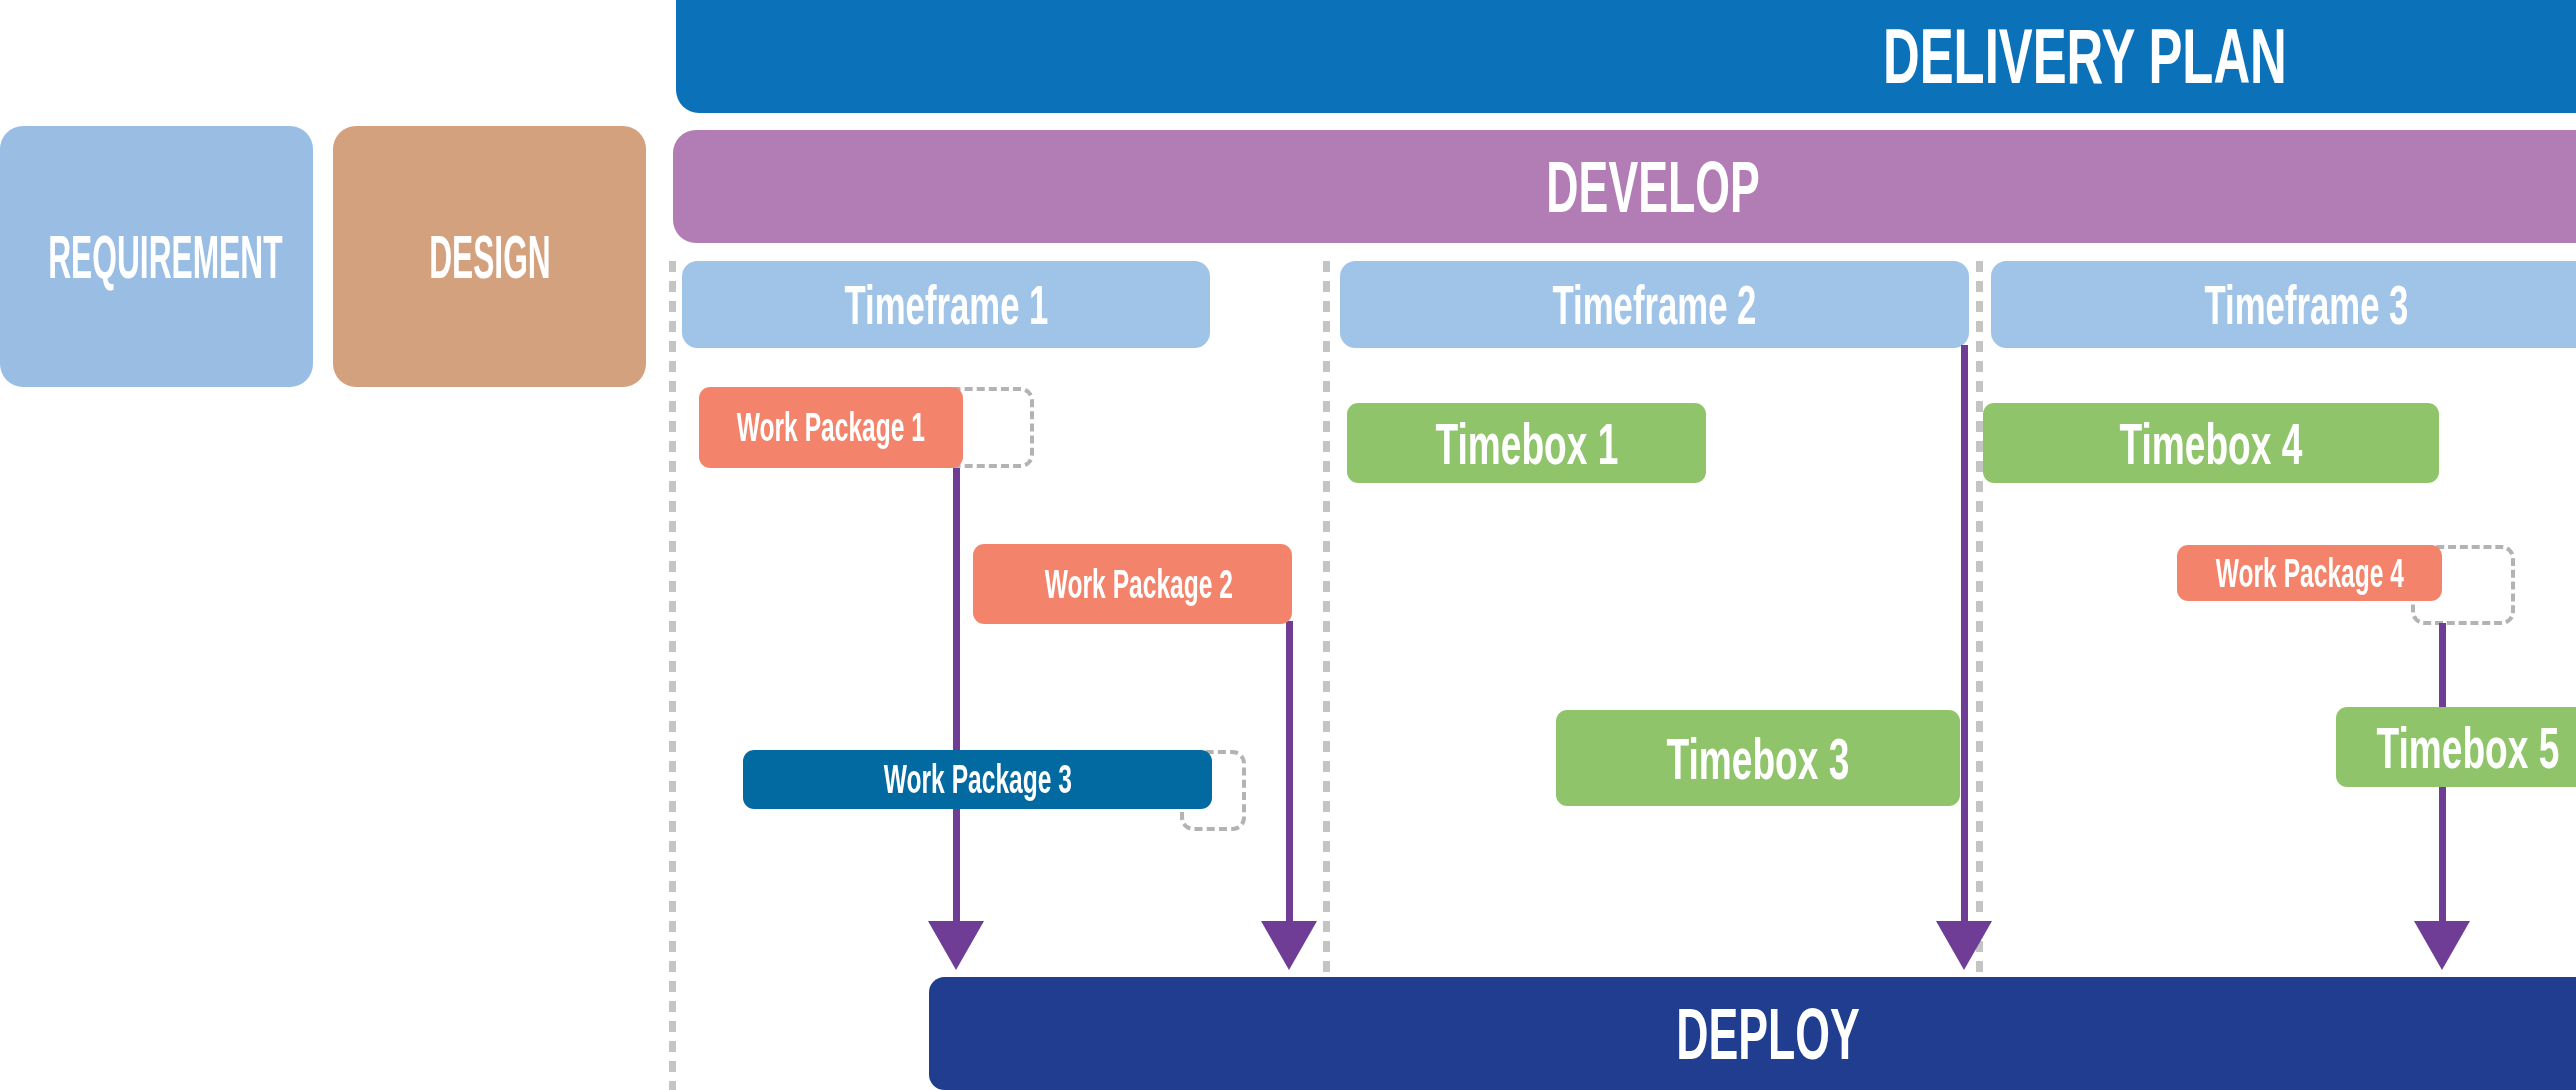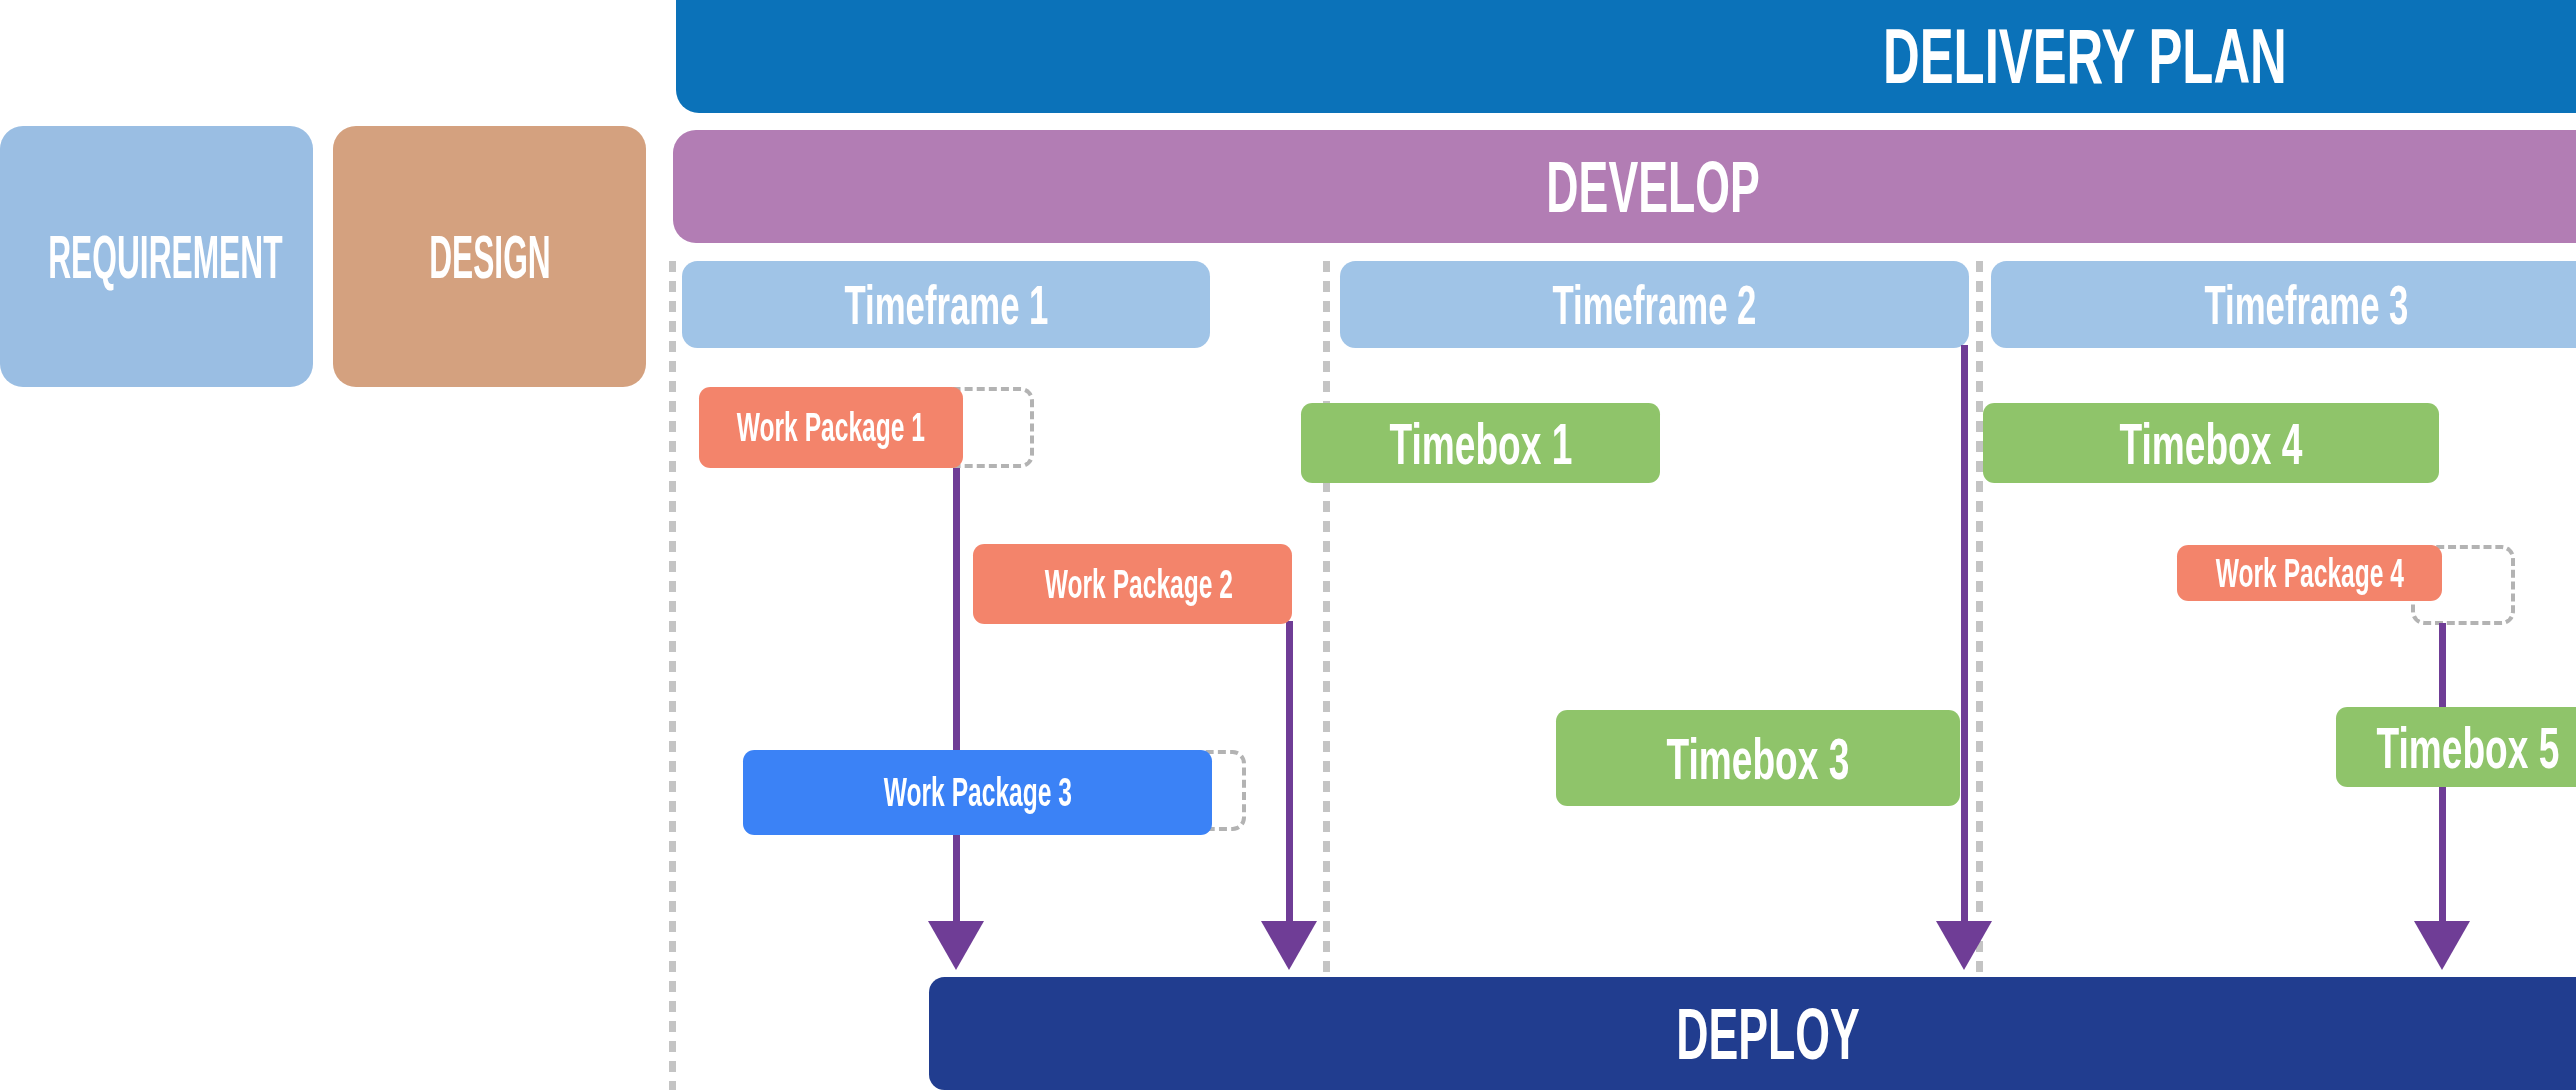--- a/index.html
+++ b/index.html
@@ -71,28 +71,28 @@
 
   <div class="vline" style="left:2439px; top:623px; height:301px; background:#6f3d96;"></div>
   <div class="ahead" style="left:2414px; top:921px; border-top:49px solid #6f3d96;"></div>
 
   <div class="box sm" style="left:699px; top:387px; width:264px; height:81px; background:#f3846b;">
     <span class="lbl t-wp">Work Package 1</span>
   </div>
   <div class="box sm" style="left:973px; top:544px; width:319px; height:80px; background:#f3846b;padding-left:12px;">
     <span class="lbl t-wp">Work Package 2</span>
   </div>
-  <div class="box sm" style="left:743px; top:750px; width:469px; height:85px; background:#3b82f6;">
+  <div class="box sm" style="left:743px; top:750px; width:469px; height:59px; background:#0369a1;">
     <span class="lbl t-wp">Work Package 3</span>
   </div>
   <div class="box sm" style="left:2177px; top:545px; width:265px; height:56px; background:#f3846b;">
     <span class="lbl t-wp">Work Package 4</span>
   </div>
 
-  <div class="box sm" style="left:1301px; top:403px; width:359px; height:80px; background:#8fc46a;">
+  <div class="box sm" style="left:1347px; top:403px; width:359px; height:80px; background:#8fc46a;">
     <span class="lbl t-tb">Timebox 1</span>
   </div>
   <div class="box sm" style="left:1556px; top:710px; width:404px; height:96px; background:#8fc46a;">
     <span class="lbl t-tb">Timebox 3</span>
   </div>
   <div class="box sm" style="left:1983px; top:403px; width:456px; height:80px; background:#8fc46a;">
     <span class="lbl t-tb">Timebox 4</span>
   </div>
   <div class="box sm" style="left:2336px; top:707px; width:264px; height:80px; background:#8fc46a;">
     <span class="lbl t-tb">Timebox 5</span>

